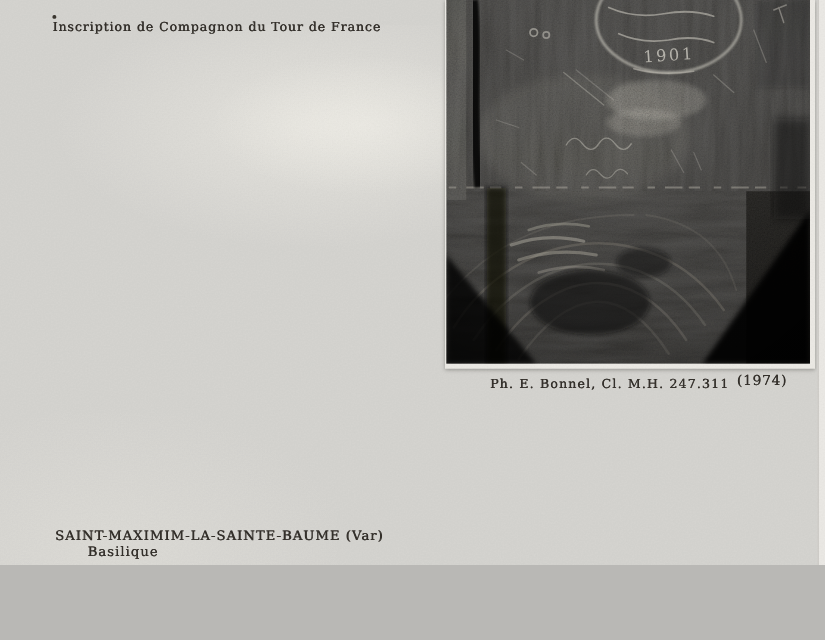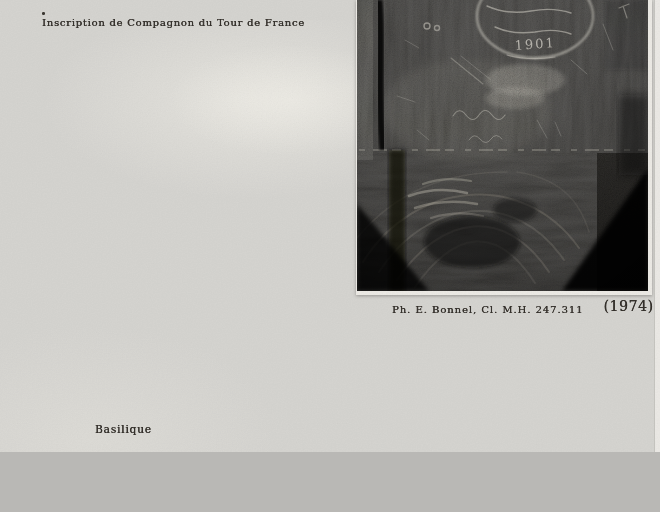--- a/index.html
+++ b/index.html
@@ -22,25 +22,25 @@
   .ink-dot{position:absolute;left:42px;top:12px;width:2.5px;height:2.5px;
     background:#3a362f;border-radius:50%;}
   .title{position:absolute;left:42px;top:17px;font-size:10px;
     letter-spacing:.75px;white-space:nowrap;
     text-shadow:.35px 0 0 currentColor;}
   .photo-frame{position:absolute;left:356px;top:0;width:296px;height:295px;
     background:#edebe6;box-shadow:0 1px 3px rgba(40,38,34,.35);}
   .photo-frame svg{position:absolute;left:1px;top:0;width:291px;height:291px;display:block;}
   .credit{position:absolute;left:392px;top:300px;font-size:10px;
     letter-spacing:.95px;white-space:nowrap;text-shadow:.3px 0 0 currentColor;}
-  .credit .yr{font-size:14px;position:relative;top:-2px;margin-left:20px;letter-spacing:.6px;}
+  .credit .yr{font-size:11px;position:relative;top:-2px;margin-left:6px;letter-spacing:.6px;}
   .location{position:absolute;left:44px;top:423px;font-size:10.5px;
     line-height:12.5px;letter-spacing:.85px;white-space:nowrap;}
   .loc-main{text-shadow:.45px 0 0 currentColor;}
-  .loc-sub{margin-left:51px;text-shadow:.3px 0 0 currentColor;}
+  .loc-sub{margin-left:26px;text-shadow:.3px 0 0 currentColor;}
   .pencil-underline{position:absolute;left:188px;top:468px;width:16px;height:2px;
     background:#8c887d;opacity:.55;border-radius:1px;transform:rotate(-3deg);}
   .paper-noise{position:absolute;left:0;top:0;width:660px;height:512px;
     opacity:.06;mix-blend-mode:multiply;pointer-events:none;}
 </style>
 </head>
 <body>
 
 <div class="card">
 
@@ -170,20 +170,21 @@
         </g>
       </g>
     </svg>
   </div>
 
   <div class="credit">
     <span>Ph. E. Bonnel, Cl. M.H. 247.311</span><span class="yr">(1974)</span>
   </div>
 
   <div class="location">
+    <div class="loc-main">SAINT-MAXIMIM-LA-SAINTE-BAUME (Var)</div>
     <div class="loc-sub">Basilique</div>
   </div>
 
   <div class="pencil-underline"></div>
 
   <div class="edge-strip"></div>
 
   <svg class="paper-noise" aria-hidden="true" viewBox="0 0 660 512" preserveAspectRatio="none">
     <defs>
       <filter id="paperGrain" x="0" y="0" width="100%" height="100%">

